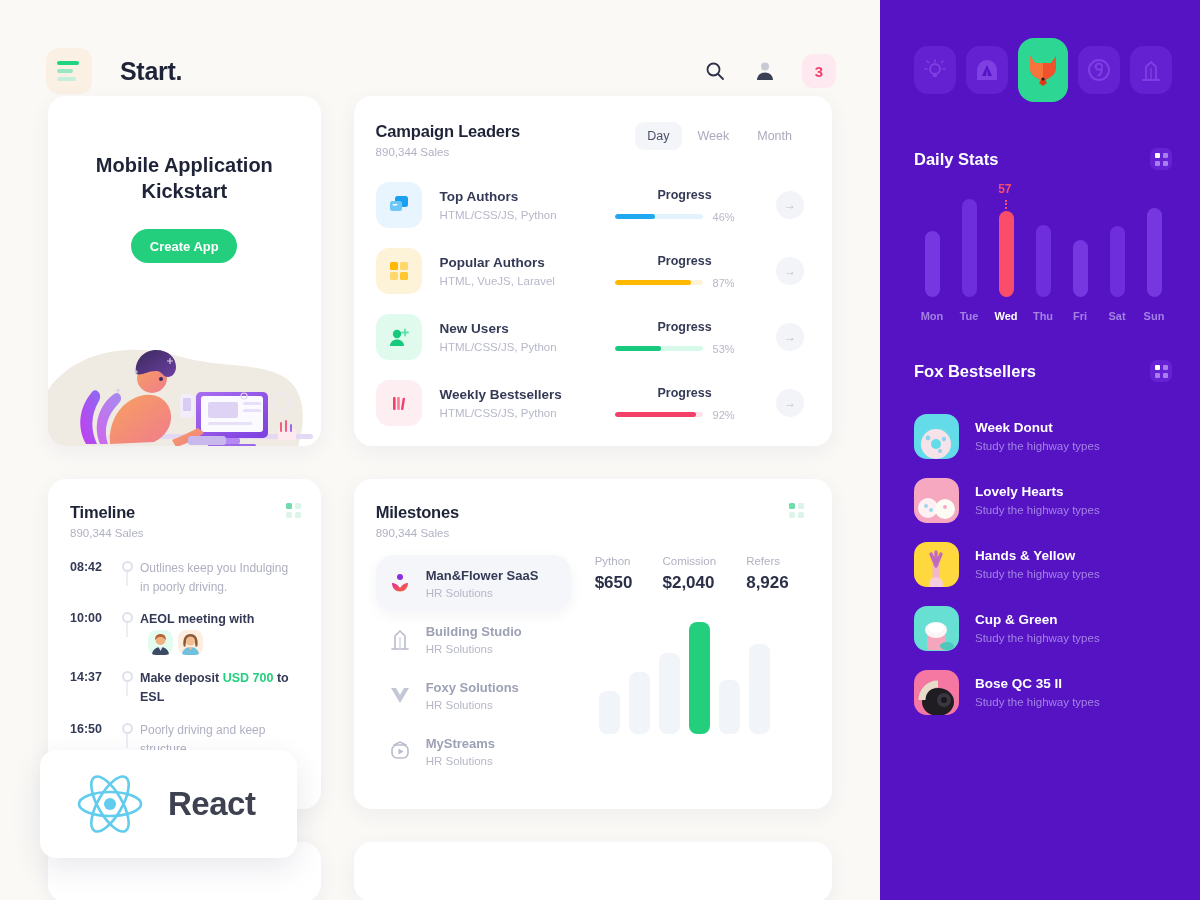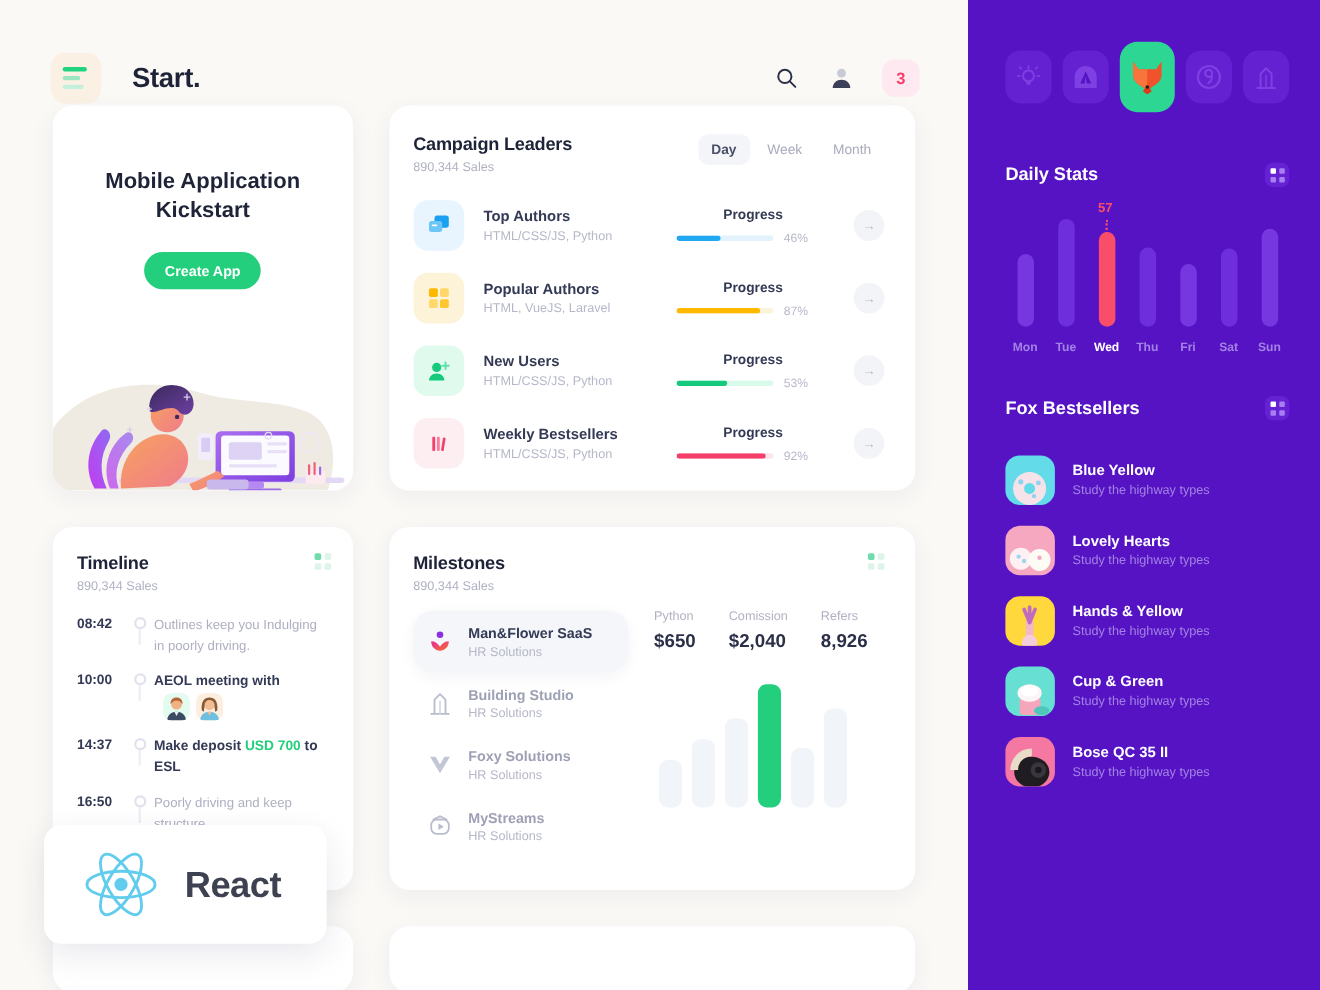--- a/index.html
+++ b/index.html
@@ -67,21 +67,21 @@
   .kick-illus { position: absolute; left: 0; bottom: 0; width: 273px; height: 110px; }
 
   .card-campaign { width: 479px; height: 350px; padding: 26px 28px 0 22px; }
   .card-head { display: flex; align-items: flex-start; }
   .card-title { font-size: 16.5px; font-weight: bold; color: #1e2338; letter-spacing: -0.2px; }
   .card-sub { font-size: 11.5px; color: #b0b2c3; margin-top: 5px; }
   .seg { margin-left: auto; display: flex; align-items: center; gap: 4px; }
   .seg-item {
     font-size: 12.5px; color: #a9abbd; padding: 7px 12px; border-radius: 9px; cursor: pointer;
   }
-  .seg-item.active { background: #f3f5f9; color: #4b5068; font-weight: bold; }
+  .seg-item.active { background: #f3f5f9; color: #4b5068; font-weight: normal; }
 
   .camp-list { margin-top: 14px; }
   .camp-row { display: flex; align-items: center; height: 66px; }
   .camp-ico { width: 46px; height: 46px; border-radius: 13px; display:flex; align-items:center; justify-content:center; flex: 0 0 46px; }
   .camp-name { margin-left: 18px; width: 175px; }
   .camp-name-t { font-size: 13.5px; font-weight: bold; color: #343a55; }
   .camp-name-s { font-size: 11.5px; color: #b6b8c8; margin-top: 5px; }
   .camp-prog { width: 140px; }
   .camp-prog-t { font-size: 12.5px; font-weight: bold; color: #343a55; text-align: center; }
   .prog-wrap { display: flex; align-items: center; margin-top: 9px; }
@@ -681,21 +681,21 @@
     <div class="fb-list" id="fb-list">
         <div class="fb-row">
           <div class="fb-thumb" style="background:#63dbe8"><svg width="45" height="45" viewBox="0 0 45 45">
               <circle cx="22" cy="30" r="15" fill="#f6e3ea"></circle>
               <circle cx="22" cy="30" r="5" fill="#63dbe8"></circle>
               <circle cx="14" cy="24" r="2.4" fill="#8fd3ef"></circle>
               <circle cx="30" cy="25" r="2.2" fill="#8fd3ef"></circle>
               <circle cx="26" cy="37" r="2" fill="#8fd3ef"></circle>
             </svg></div>
           <div class="fb-txt">
-            <div class="fb-name">Blue Yellow</div>
+            <div class="fb-name">Week Donut</div>
             <div class="fb-sub">Study the highway types</div>
           </div>
         </div>
         <div class="fb-row">
           <div class="fb-thumb" style="background:#f5a8c0"><svg width="45" height="45" viewBox="0 0 45 45">
               <circle cx="14" cy="30" r="10" fill="#fff0f4"></circle>
               <circle cx="31" cy="31" r="10" fill="#fdfcf4"></circle>
               <circle cx="12" cy="28" r="2" fill="#9fd6ef"></circle>
               <circle cx="17" cy="32" r="2" fill="#9fd6ef"></circle>
               <circle cx="31" cy="29" r="2" fill="#f2a8c2"></circle>

